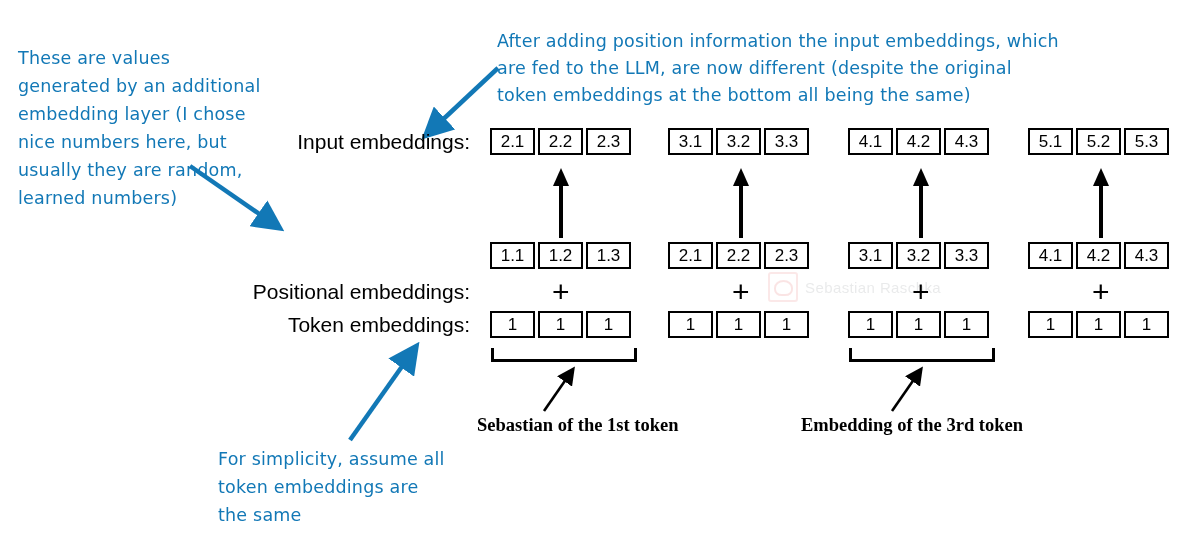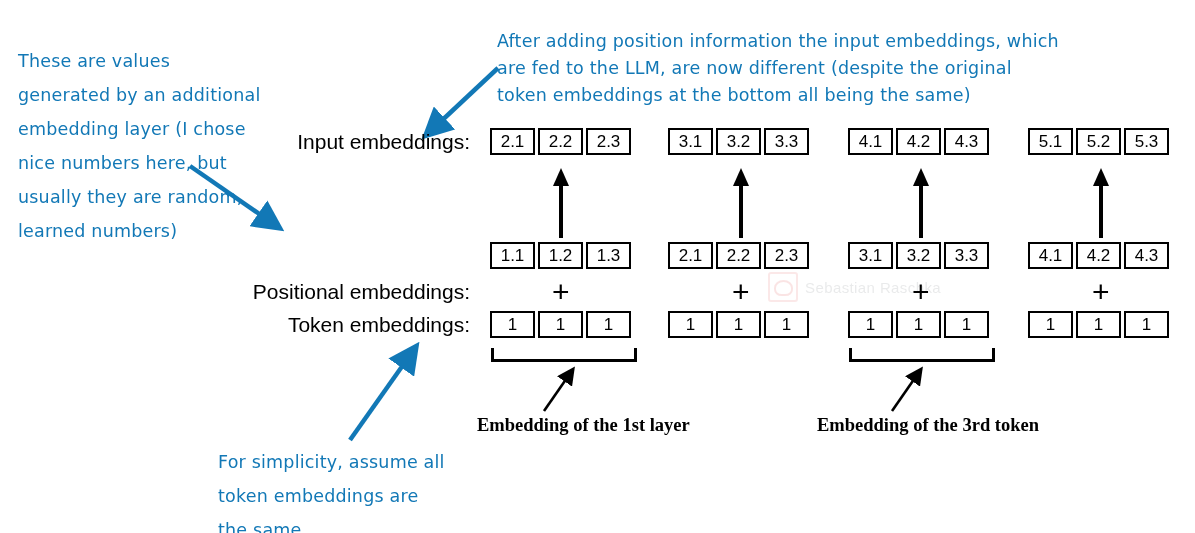--- a/index.html
+++ b/index.html
@@ -17,21 +17,21 @@
     background: #ffffff;
     overflow: hidden;
   }
 
   
   .annot {
     position: absolute;
     color: #1278b6;
     font-family: "DejaVu Sans", sans-serif;
     font-size: 17.5px;
-    line-height: 34px;
+    line-height: 28px;
     letter-spacing: 0.2px;
     white-space: pre-line;
   }
 
   
   .row-label {
     position: absolute;
     color: #000000;
     font-family: "Liberation Sans", sans-serif;
     font-size: 21px;
@@ -288,16 +288,16 @@
   </svg>
   <svg class="svg-arrow" style="left:888px; top:368px;" width="48" height="46">
     <defs>
       <marker id="khead2" markerWidth="7" markerHeight="7" refX="3" refY="3.5" orient="auto">
         <path d="M0,0 L7,3.5 L0,7 Z" fill="#000"></path>
       </marker>
     </defs>
     <line x1="4" y1="43" x2="29" y2="7" stroke="#000" stroke-width="2.6" marker-end="url(#khead2)"></line>
   </svg>
 
-  <div class="caption" style="left:477px; top:415px;">Embedding of the 1st layer</div>
-  <div class="caption" style="left:801px; top:415px;margin-left:16px;">Embedding of the 3rd token</div>
+  <div class="caption" style="left:477px; top:415px;">Sebastian of the 1st token</div>
+  <div class="caption" style="left:801px; top:415px;">Embedding of the 3rd token</div>
 
 </div>
 
 </body></html>

